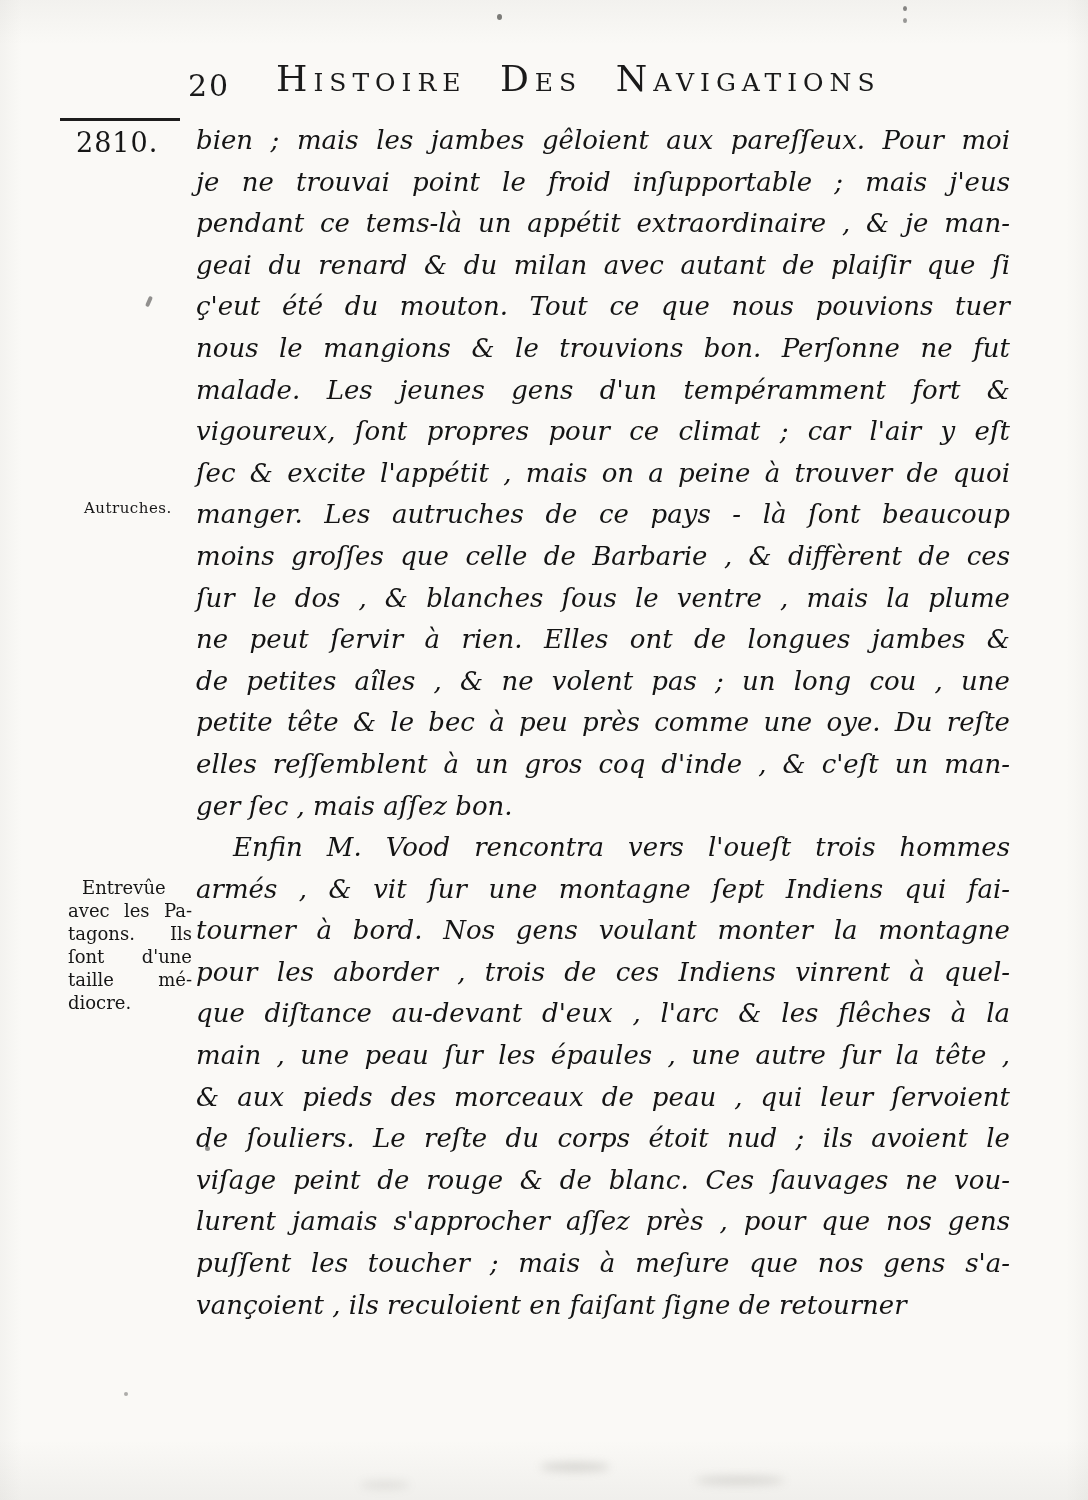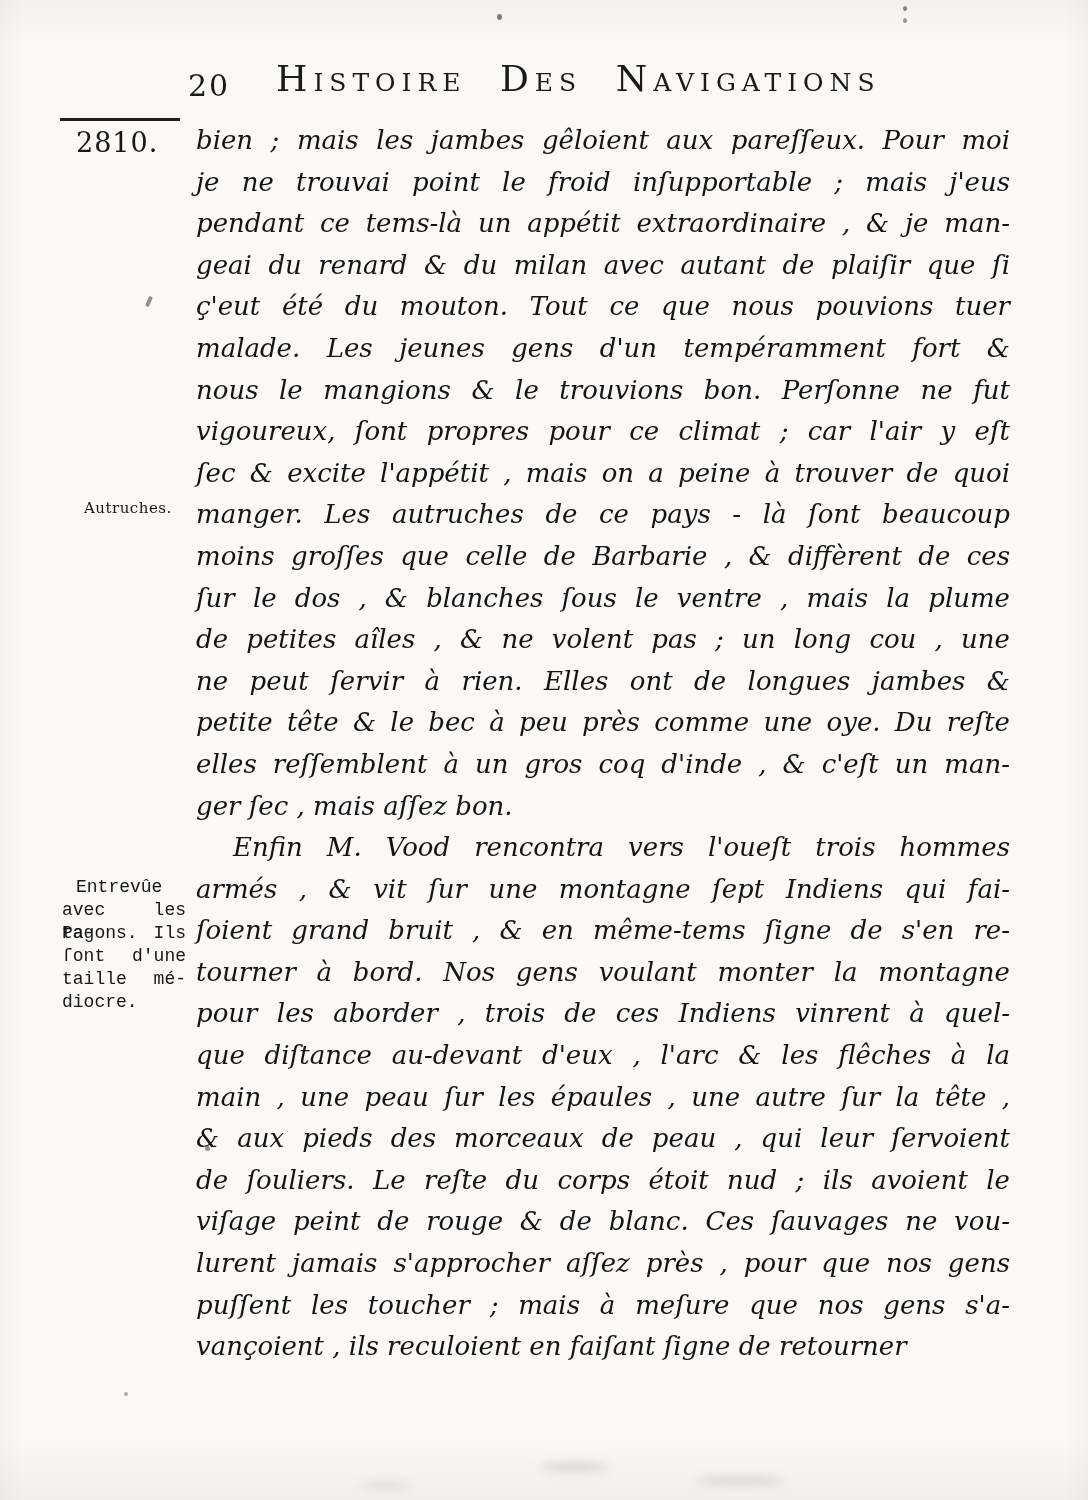--- a/index.html
+++ b/index.html
@@ -43,23 +43,22 @@
   }
   .year-note {
     position: absolute; left: 76px; top: 127px;
     font-size: 27px; letter-spacing: 1px;
   }
   .autruches-note {
     position: absolute; left: 84px; top: 499px;
     font-size: 15px; letter-spacing: 0.5px;
   }
   .patagons-note {
-    position: absolute; left: 62px; top: 876px; width: 124px;
+    position: absolute; left: 68px; top: 876px; width: 124px;
     font-size: 18px;
-    font-family: Liberation Mono, monospace;
   }
   .patagons-note .line {
     height: 23px; line-height: 23px;
     text-align: justify; text-align-last: justify;
   }
   .patagons-note .line.first-line { text-indent: 14px; text-align-last: left; }
   .patagons-note .line.last-line { text-align-last: left; }
 
   
   .body-text {
@@ -112,37 +111,36 @@
       <div class="line last-line">diocre.</div>
     </div>
 
   <div class="body-text">
     <div class="para1">
         <div class="line first-line">bien ; mais les jambes gêloient aux pareſſeux. Pour moi</div>
         <div class="line">je ne trouvai point le froid inſupportable ; mais j'eus</div>
         <div class="line">pendant ce tems-là un appétit extraordinaire , &amp; je man-</div>
         <div class="line">geai du renard &amp; du milan avec autant de plaiſir que ſi</div>
         <div class="line">ç'eut été du mouton. Tout ce que nous pouvions tuer</div>
+        <div class="line">nous le mangions &amp; le trouvions bon. Perſonne ne fut</div>
         <div class="line">malade. Les jeunes gens d'un tempéramment fort &amp;</div>
-        <div class="line">nous le mangions &amp; le trouvions bon. Perſonne ne fut</div>
         <div class="line">vigoureux, ſont propres pour ce climat ; car l'air y eſt</div>
         <div class="line">ſec &amp; excite l'appétit , mais on a peine à trouver de quoi</div>
         <div class="line">manger. Les autruches de ce pays - là ſont beaucoup</div>
         <div class="line">moins groſſes que celle de Barbarie , &amp; diffèrent de ces</div>
         <div class="line">ſur le dos , &amp; blanches ſous le ventre , mais la plume</div>
+        <div class="line">ne peut ſervir à rien. Elles ont de longues jambes &amp;</div>
         <div class="line">de petites aîles , &amp; ne volent pas ; un long cou , une</div>
-        <div class="line">ne peut ſervir à rien. Elles ont de longues jambes &amp;</div>
         <div class="line">petite tête &amp; le bec à peu près comme une oye. Du reſte</div>
         <div class="line">elles reſſemblent à un gros coq d'inde , &amp; c'eſt un man-</div>
         <div class="line last-line">ger ſec , mais aſſez bon.</div>
       </div>
     <div class="para2">
         <div class="line first-line">Enfin M. Vood rencontra vers l'oueſt trois hommes</div>
         <div class="line">armés , &amp; vit ſur une montagne ſept Indiens qui fai-</div>
-        <div class="line">ſoient grand bruit , &amp; en même-tems ſigne de s'en re-</div>
         <div class="line">tourner à bord. Nos gens voulant monter la montagne</div>
         <div class="line">pour les aborder , trois de ces Indiens vinrent à quel-</div>
         <div class="line">que diſtance au-devant d'eux , l'arc &amp; les flêches à la</div>
         <div class="line">main , une peau ſur les épaules , une autre ſur la tête ,</div>
         <div class="line">&amp; aux pieds des morceaux de peau , qui leur ſervoient</div>
         <div class="line">de ſouliers. Le reſte du corps étoit nud ; ils avoient le</div>
         <div class="line">viſage peint de rouge &amp; de blanc. Ces ſauvages ne vou-</div>
         <div class="line">lurent jamais s'approcher aſſez près , pour que nos gens</div>
         <div class="line">puſſent les toucher ; mais à meſure que nos gens s'a-</div>
         <div class="line last-line">vançoient , ils reculoient en faiſant ſigne de retourner</div>

